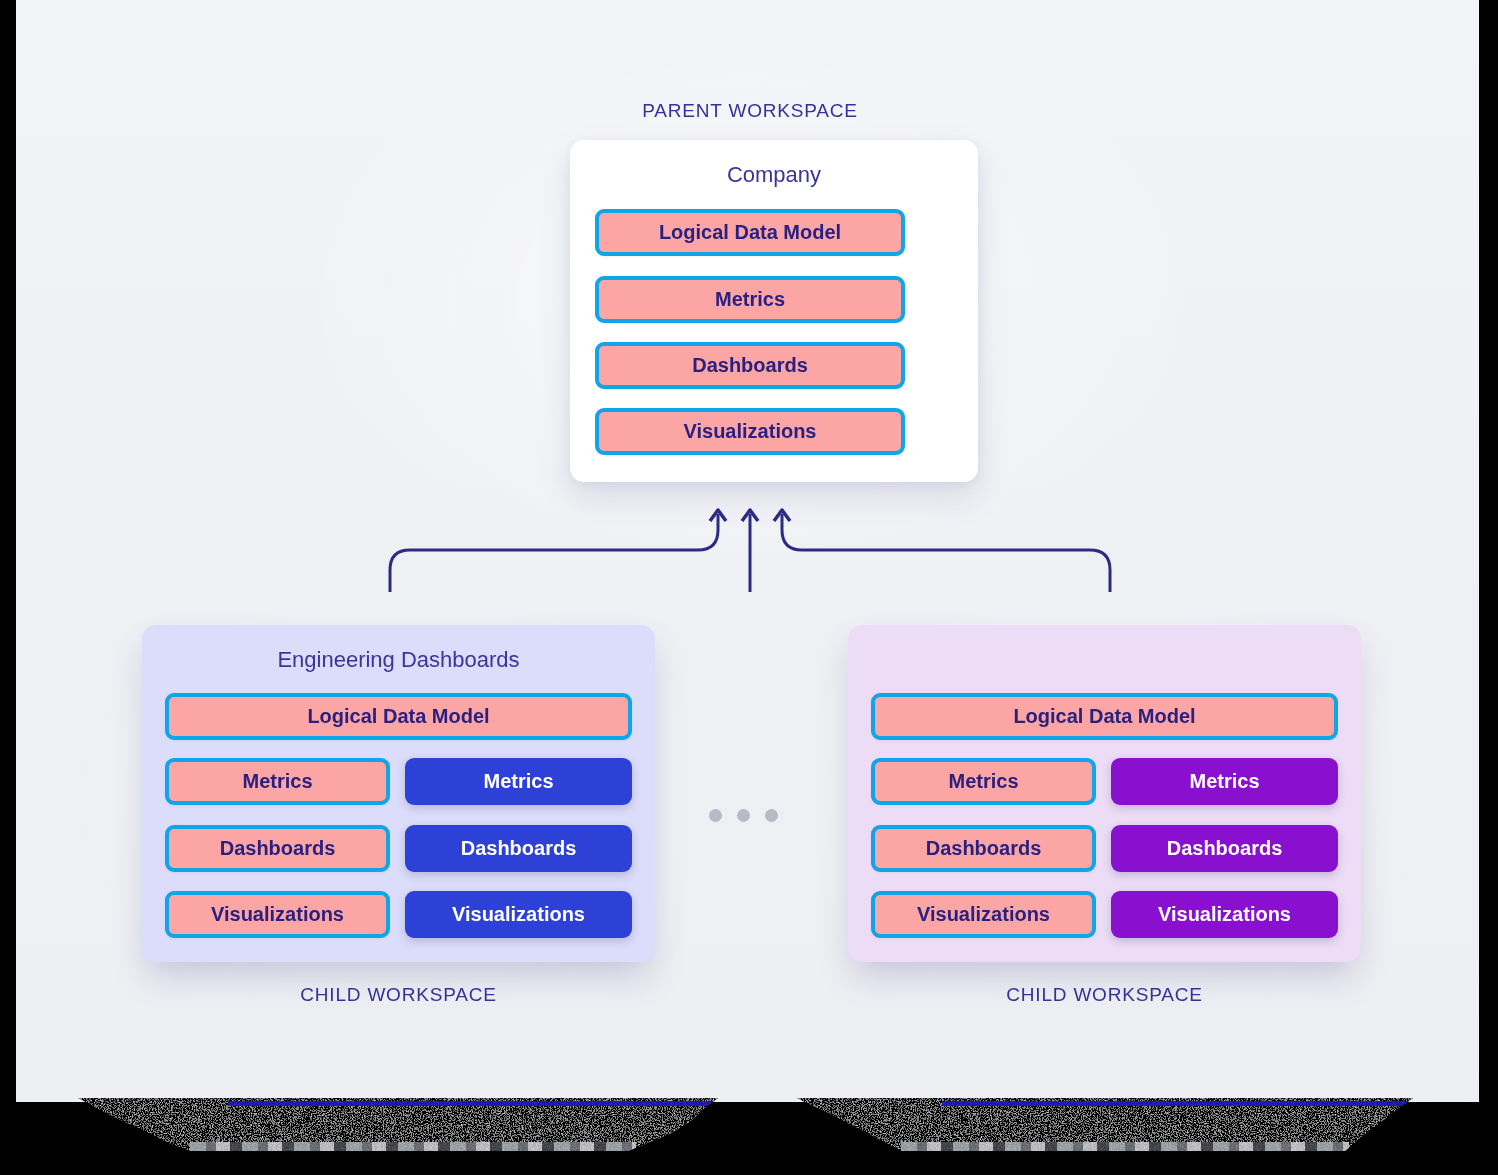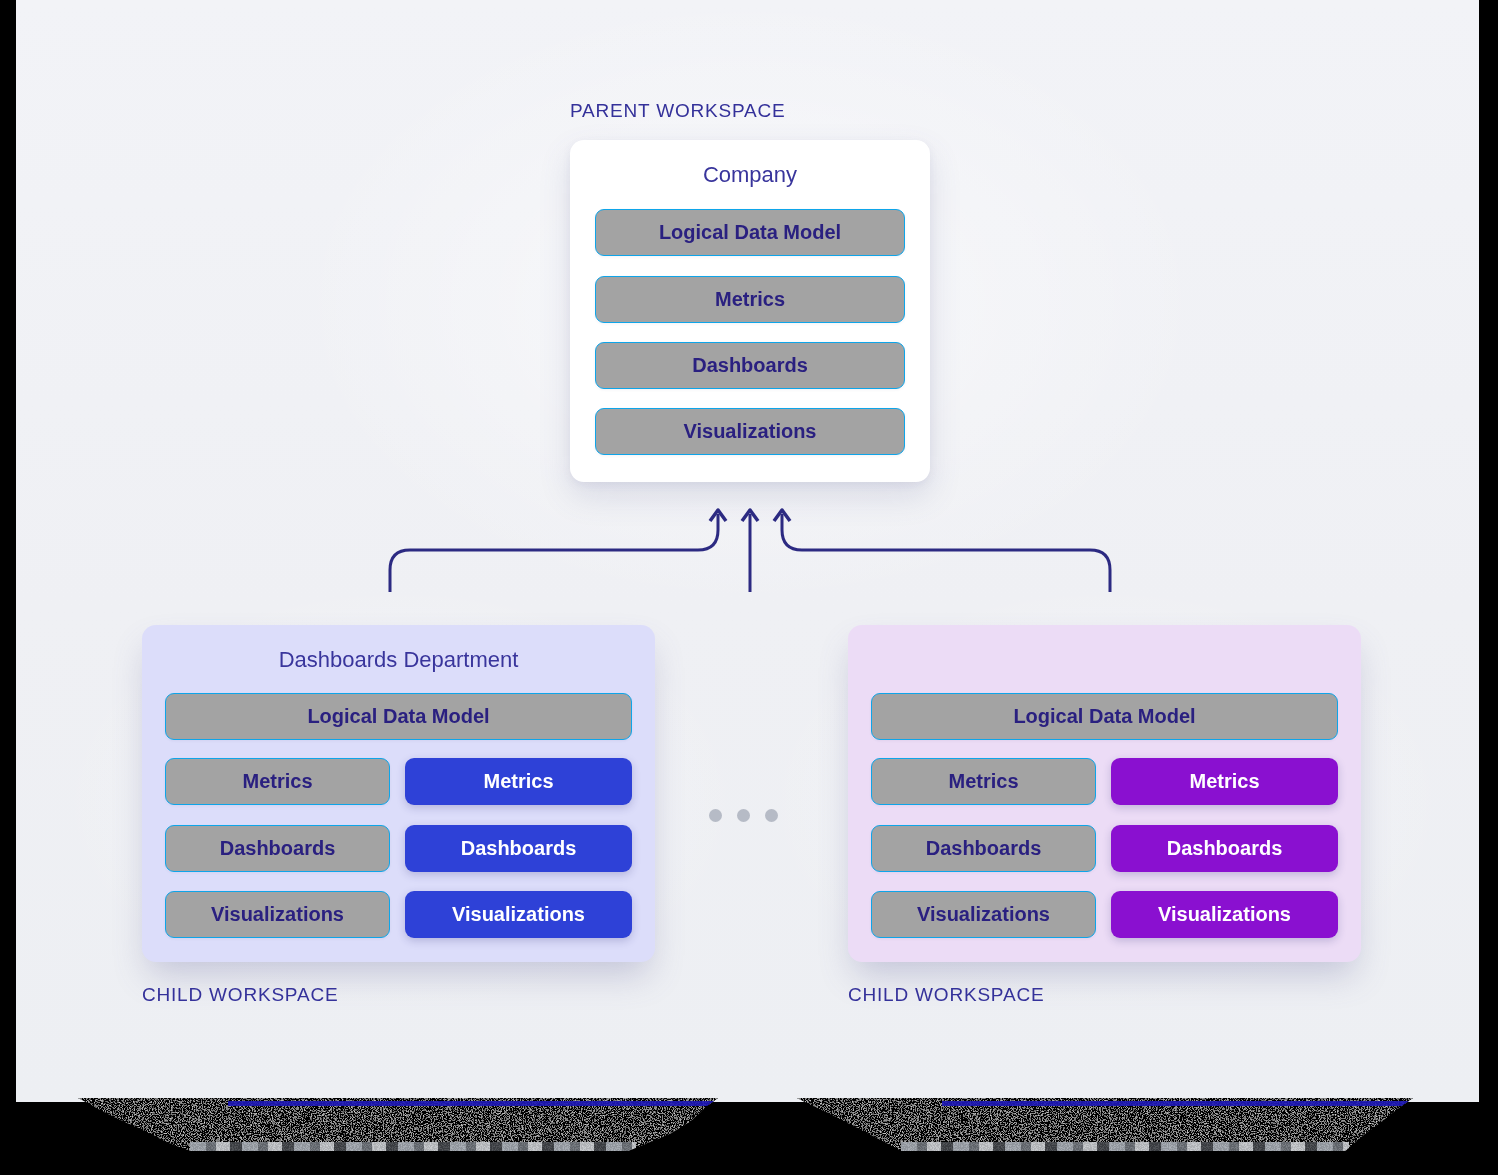--- a/index.html
+++ b/index.html
@@ -11,48 +11,49 @@
   
   .content-bg{
     position:absolute;left:16px;top:0;width:1463px;height:1102px;
     background:
       radial-gradient(640px 430px at 734px 300px, rgba(255,255,255,.55), rgba(255,255,255,0) 72%),
       radial-gradient(520px 330px at 384px 800px, rgba(255,255,255,.28), rgba(255,255,255,0) 70%),
       radial-gradient(520px 330px at 1090px 800px, rgba(255,255,255,.28), rgba(255,255,255,0) 70%),
       linear-gradient(180deg,#f2f3f7 0%,#eff0f4 55%,#edeff3 100%);
   }
   .ws-label{
-    position:absolute;
+    position:absolute;text-align:center;
     font-size:19px;font-weight:500;letter-spacing:.8px;color:#34319a;
   }
   .lbl-parent{left:570px;top:100px;width:360px;}
   .lbl-child-left{left:142px;top:984px;width:513px;}
   .lbl-child-right{left:848px;top:984px;width:513px;}
 
   .card{position:absolute;border-radius:14px;}
   .parent-card{
     left:570px;top:140px;width:360px;height:342px;background:#fff;
     box-shadow:0 14px 32px rgba(90,95,145,.16),0 3px 8px rgba(90,95,145,.08);
+    padding-left:48px;
   }
   .child-card{
     top:625px;width:513px;height:337px;
     box-shadow:0 18px 34px -6px rgba(100,100,155,.30);
   }
   .child-left{left:142px;}
   .child-right{left:848px;}
 
   .card-title{
     position:absolute;left:0;right:0;top:22px;text-align:center;
     font-size:22px;font-weight:500;color:#39359c;
   }
   .btn{
     position:absolute;box-sizing:border-box;height:47px;
     display:flex;align-items:center;justify-content:center;
     font-size:20px;font-weight:700;color:#2a2080;
-    background:#a3a3a3;border:1px solid #0ea5e9;border-radius:9px;
+    background:#fca5a5;border:4px solid #0ea5e9;border-radius:9px;
     box-shadow:0 1px 3px rgba(50,50,100,.06);
   }
   .parent-card .btn{left:25px;width:310px;}
   .p1{top:69px}.p2{top:136px}.p3{top:202px}.p4{top:268px}
 
   .child-card .full{left:23px;width:467px;top:68px;}
   .child-card .col-l{left:23px;width:225px;}
   .child-card .col-r{left:263px;width:227px;border:none;color:#fff;
     box-shadow:0 3px 8px rgba(40,40,120,.22);}
   .r1{top:133px}.r2{top:200px}.r3{top:266px}
@@ -118,21 +119,21 @@
   <path d="M330,17 L338,6 L346,17" stroke-width="3.5" stroke-linejoin="round"></path>
 
   <path d="M370,88 L370,10" stroke-width="3"></path>
   <path d="M362,17 L370,6 L378,17" stroke-width="3.5" stroke-linejoin="round"></path>
 
   <path d="M730,88 L730,66 Q730,46 710,46 L422,46 Q402,46 402,26 L402,10" stroke-width="3"></path>
   <path d="M394,17 L402,6 L410,17" stroke-width="3.5" stroke-linejoin="round"></path>
 </svg>
 
 <div class="card child-card child-left" style="background-color: rgb(220, 221, 250);">
-  <div class="card-title">Dashboards Department</div>
+  <div class="card-title">Engineering Dashboards</div>
   <div class="btn full">Logical Data Model</div>
   <div class="btn col-l r1">Metrics</div>
   <div class="btn col-r r1" style="background-color: rgb(46, 65, 215);">Metrics</div>
   <div class="btn col-l r2">Dashboards</div>
   <div class="btn col-r r2" style="background-color: rgb(46, 65, 215);">Dashboards</div>
   <div class="btn col-l r3">Visualizations</div>
   <div class="btn col-r r3" style="background-color: rgb(46, 65, 215);">Visualizations</div>
 </div>
 <div class="ws-label lbl-child-left">CHILD WORKSPACE</div>
 

